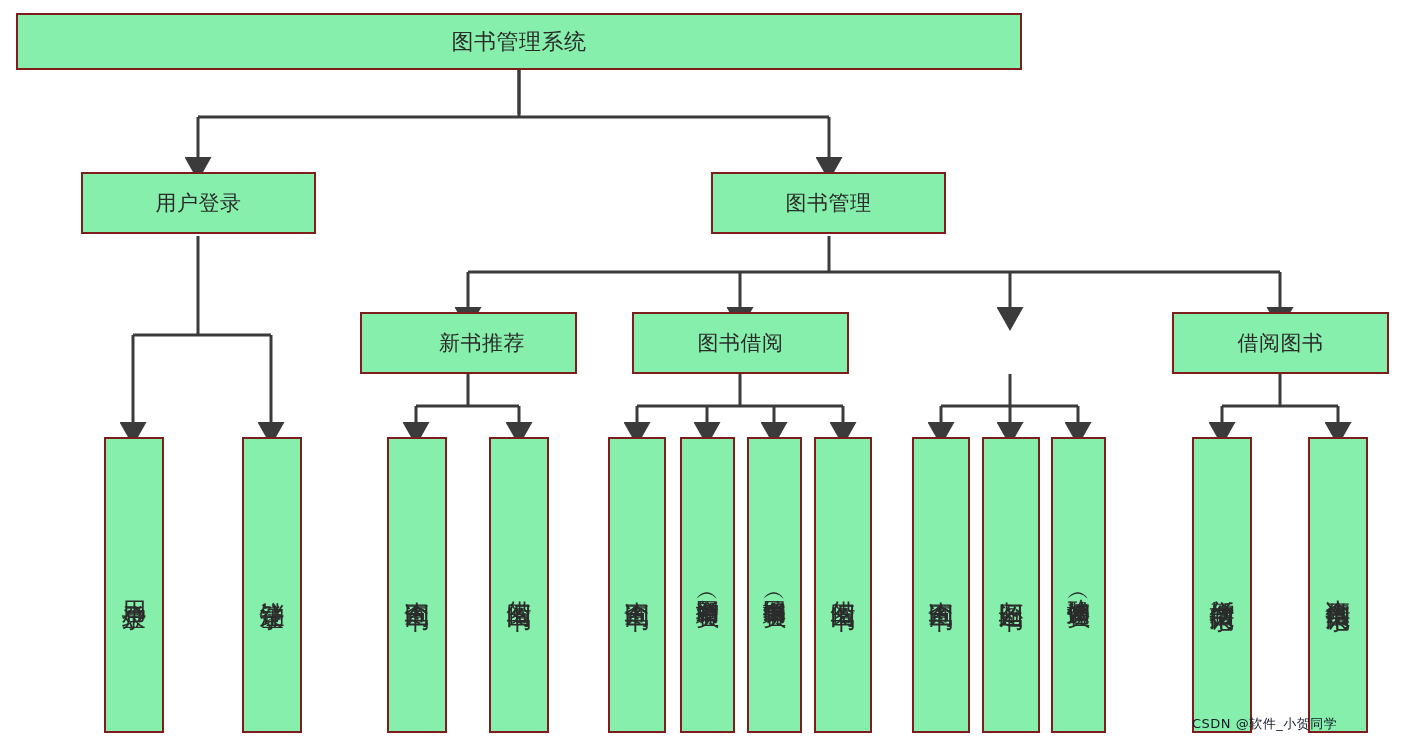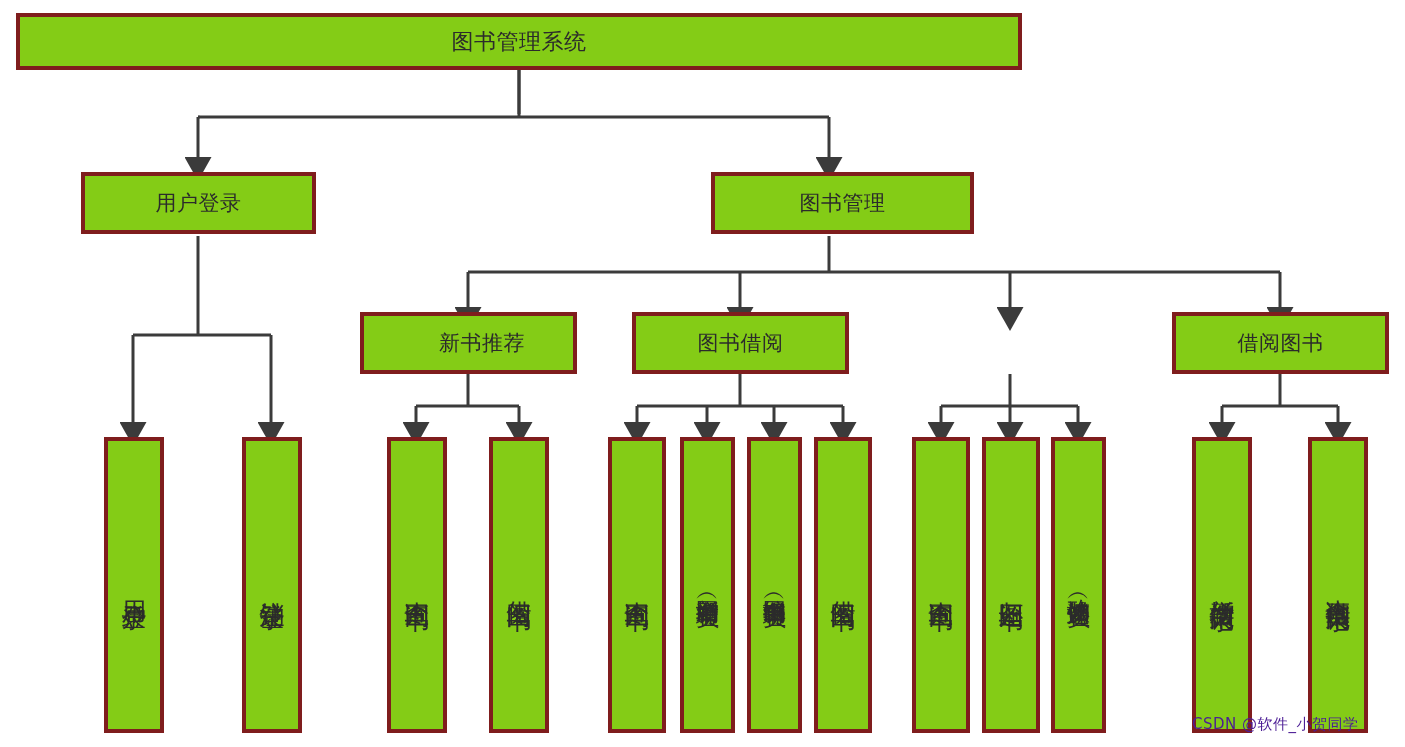--- a/index.html
+++ b/index.html
@@ -21,22 +21,22 @@
     position: absolute;
     left: 0;
     top: 0;
     width: 1405px;
     height: 747px;
     pointer-events: none;
   }
   .node {
     position: absolute;
     box-sizing: border-box;
-    background: #84cc16;
-    border: 4px solid #7f1d1d;
+    background: #86efac;
+    border: 2px solid #7f1d1d;
     display: flex;
     align-items: center;
     justify-content: center;
     color: #2b2b2b;
   }
   .node .lbl {
     display: block;
     text-align: center;
     line-height: 1.18;
     letter-spacing: 0.5px;
@@ -62,22 +62,22 @@
     line-height: 1.0;
     letter-spacing: 2px;
     white-space: nowrap;
   }
   .node.vert.narrow .lbl {
     font-size: 23px;
     letter-spacing: 1px;
   }
   .watermark {
     position: absolute;
-    color: #4c1d95;
-    font-size: 15px;
+    color: #0f172a;
+    font-size: 13px;
     white-space: nowrap;
     letter-spacing: 0.5px;
   }
 </style>
 </head>
 <body>
 
 <div id="canvas">
 
   <svg class="wires" viewBox="0 0 1405 747">
@@ -141,21 +141,21 @@
     </g>
   </svg>
 
   <div class="node horiz root" style="left:16px; top:13px; width:1006px; height:57px;">
     <span class="lbl">图书管理系统</span>
   </div>
 
   <div class="node horiz" style="left:81px; top:172px; width:235px; height:62px;">
     <span class="lbl">用户登录</span>
   </div>
-  <div class="node horiz" style="left:711px; top:172px; width:263px; height:62px;">
+  <div class="node horiz" style="left:711px; top:172px; width:235px; height:62px;">
     <span class="lbl">图书管理</span>
   </div>
 
   <div class="node horiz" style="left:360px; top:312px; width:217px; height:62px;padding-left:27px;">
     <span class="lbl">新书推荐</span>
   </div>
   <div class="node horiz" style="left:632px; top:312px; width:217px; height:62px;align-items:center;">
     <span class="lbl">图书借阅</span>
   </div>
   <div class="node horiz" style="left:1172px; top:312px; width:217px; height:62px;">

